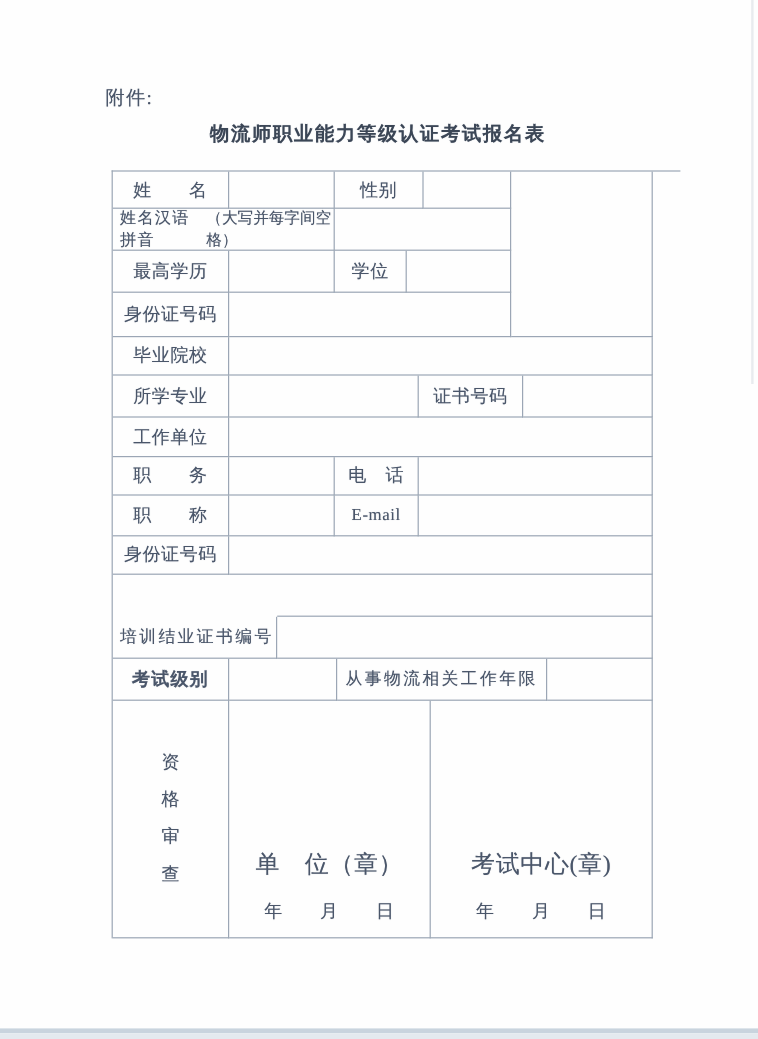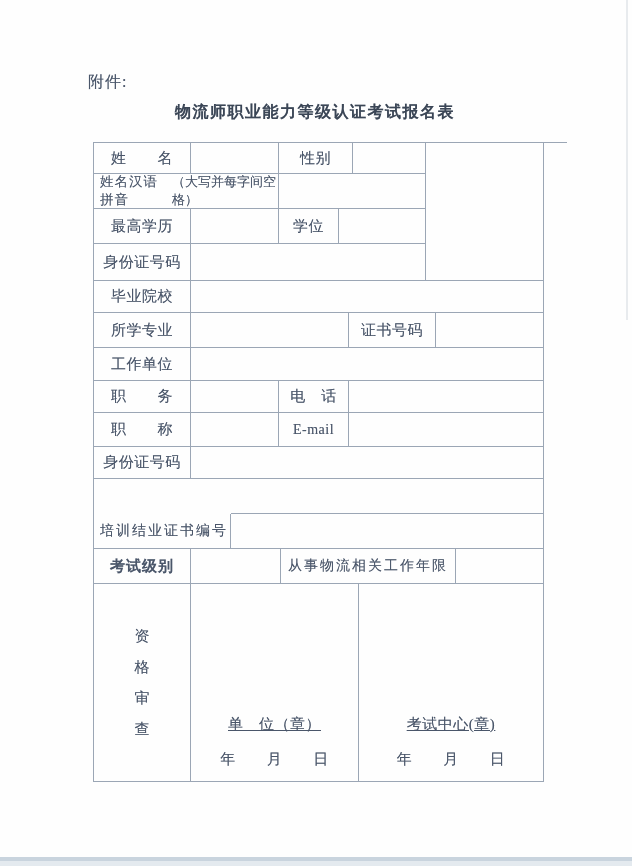--- a/index.html
+++ b/index.html
@@ -38,21 +38,21 @@
   .cell.bold{font-weight:bold;letter-spacing:1px;}
   .cell.small{font-size:14px;}
   .note{font-size:13px;letter-spacing:0;margin-left:1px;}
   .pinyin-main{font-size:13.5px;letter-spacing:1px;}
   #qual-review{
     white-space:pre-line;line-height:31px;text-align:center;letter-spacing:0;
   }
   .seal-cell{
     flex-direction:column;justify-content:flex-end;gap:16px;padding-bottom:12px;
   }
-  .seal-line{font-size:15px;text-decoration:underline;}
+  .seal-line{font-size:20px;}
   .date-line{font-size:15px;}
   
   #edge-line-right{
     position:absolute;left:626px;top:0;width:2px;height:320px;
     background:rgba(175,186,199,.28);
   }
   #scan-band{
     position:absolute;left:0;top:857px;width:632px;height:4px;background:#c9d4de;
   }
   #scan-band-fade{

